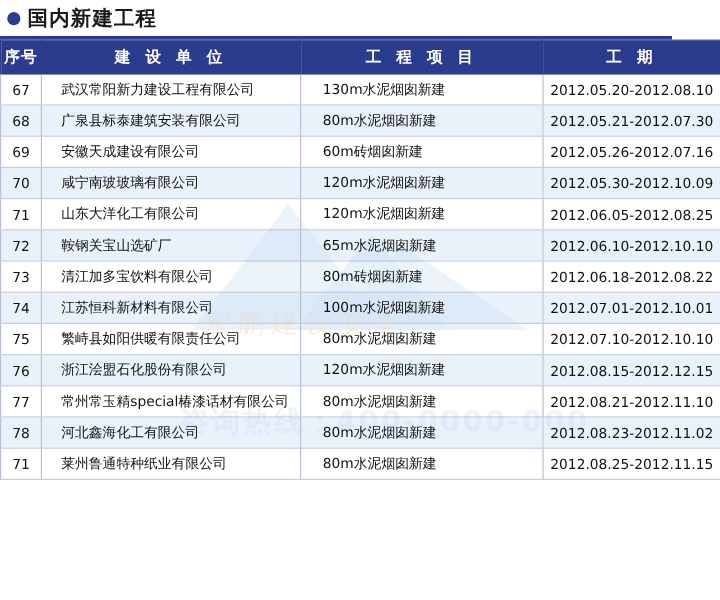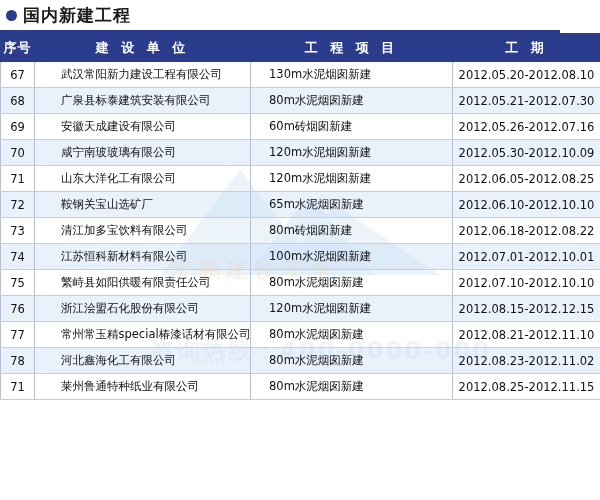--- a/index.html
+++ b/index.html
@@ -107,21 +107,21 @@
     border-left: 1px solid #b9c0d6;
     border-right: 1px solid #b9c0d6;
     border-bottom: 1px solid #c9cede;
     vertical-align: middle;
     overflow: hidden;
     white-space: nowrap;
   }
   tr.odd td { background: rgba(255,255,255,0.55); margin-left: 20px; }
   tr.even td { background: rgba(225,236,249,0.72); }
   td.c-no { text-align: center; width: 34px; }
-  td.c-unit { text-align: left; padding-left: 26px; width: 216px; }
+  td.c-unit { text-align: left; padding-left: 16px; width: 216px; }
   td.c-proj { text-align: left; padding-left: 18px; width: 200px; }
   td.c-date { text-align: center; width: 148px; }
   col.no { width: 34px; }
   col.unit { width: 216px; }
   col.proj { width: 202px; }
   col.date { width: 148px; }
 </style>
 </head>
 <body>
 

